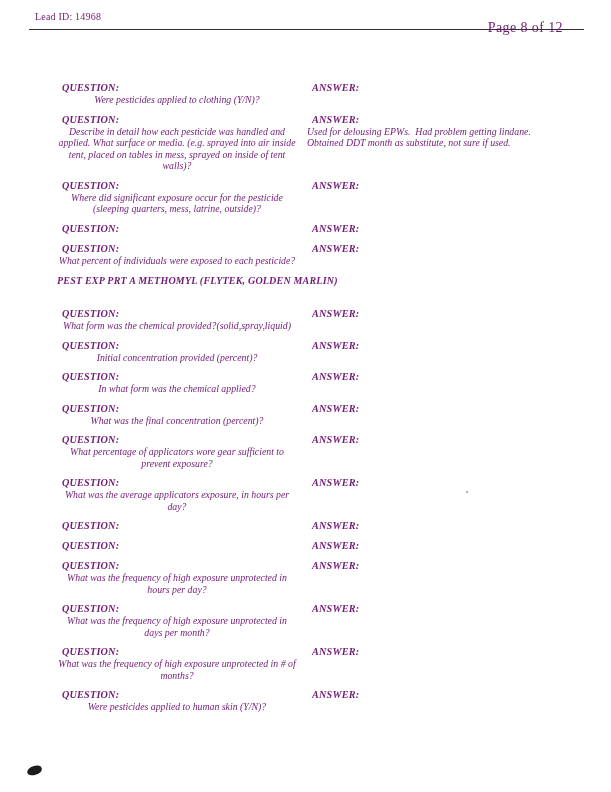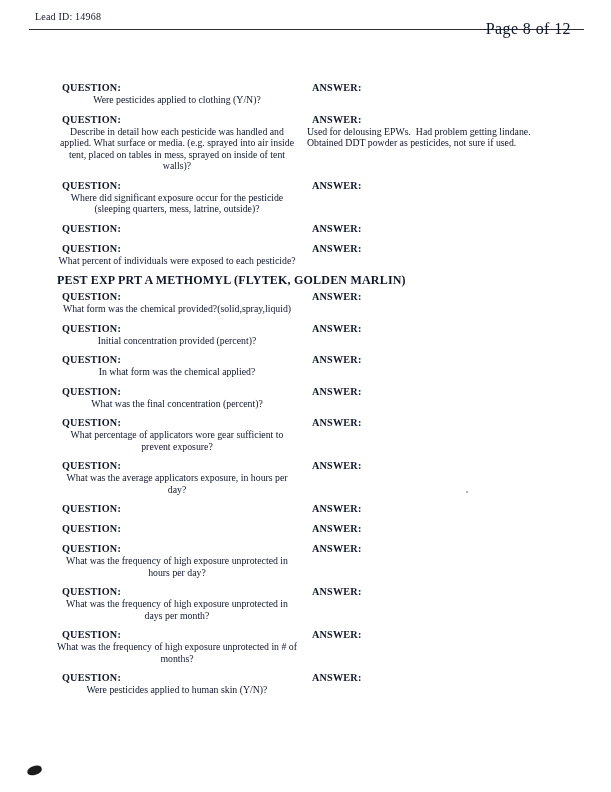--- a/index.html
+++ b/index.html
@@ -3,50 +3,51 @@
 <meta charset="utf-8">
 <style>
   * { margin: 0; padding: 0; box-sizing: border-box; }
   html, body { background: #ffffff; }
   .sheet {
     position: relative;
     width: 611px;
     height: 792px;
     background: #ffffff;
     font-family: "Liberation Serif", "DejaVu Serif", serif;
-    color: #0f172a;
+    color: #701a75;
     overflow: hidden;
   }
   .lead-id {
     position: absolute;
     top: 11px;
     left: 35px;
     font-size: 10px;
     letter-spacing: 0.2px;
   }
   .header-rule {
     position: absolute;
     top: 29px;
     left: 29px;
     right: 27px;
     border-top: 1px solid #2e2e2e;
   }
   .page-number {
     position: absolute;
     top: 20px;
-    right: 40px;
-    font-size: 16px;
+    right: 48px;
+    font-size: 14px;
     letter-spacing: 0.4px;
     text-align: center;
   }
   .qa-list {
     position: absolute;
     top: 82px;
     left: 57px;
     right: 42px;
+    font-style: italic;
   }
   .qa-row {
     display: grid;
     grid-template-columns: 250px 1fr;
     margin-bottom: 8px;
   }
   .lbl {
     font-weight: bold;
     font-size: 10.2px;
     line-height: 12px;
@@ -60,23 +61,23 @@
     text-align: center;
   }
   .a-text {
     font-size: 9.8px;
     line-height: 11.5px;
     white-space: pre-wrap;
     max-width: 268px;
   }
   .section-heading {
     font-weight: bold;
-    font-size: 12px;
+    font-size: 10px;
     line-height: 13px;
-    margin: 3px 0 4px 0;
+    margin: 3px 0 21px 0;
     letter-spacing: 0.2px;
   }
   .scan-artifact {
     position: absolute;
     left: 27px;
     top: 766px;
     width: 15px;
     height: 9px;
     background: #1c1c1c;
     border-radius: 60% 45% 55% 50%;
@@ -112,21 +113,21 @@
     </div>
   </div>
       <div class="qa-row">
     <div class="q-col">
       <div class="lbl">QUESTION:</div>
       <div class="q-text">Describe in detail how each pesticide was handled and applied.  What surface or media. (e.g. sprayed into air inside tent, placed on tables in mess, sprayed on inside of tent walls)?</div>
     </div>
     <div class="a-col">
       <div class="lbl">ANSWER:</div>
       <div class="a-text">Used for delousing EPWs.  Had problem getting lindane.
-Obtained DDT powder as pesticides, not sure if used.</div>
+Obtained DDT month as substitute, not sure if used.</div>
     </div>
   </div>
       <div class="qa-row">
     <div class="q-col">
       <div class="lbl">QUESTION:</div>
       <div class="q-text">Where did significant exposure occur for the pesticide (sleeping quarters, mess, latrine, outside)?</div>
     </div>
     <div class="a-col">
       <div class="lbl">ANSWER:</div>
       <div class="a-text"></div>

